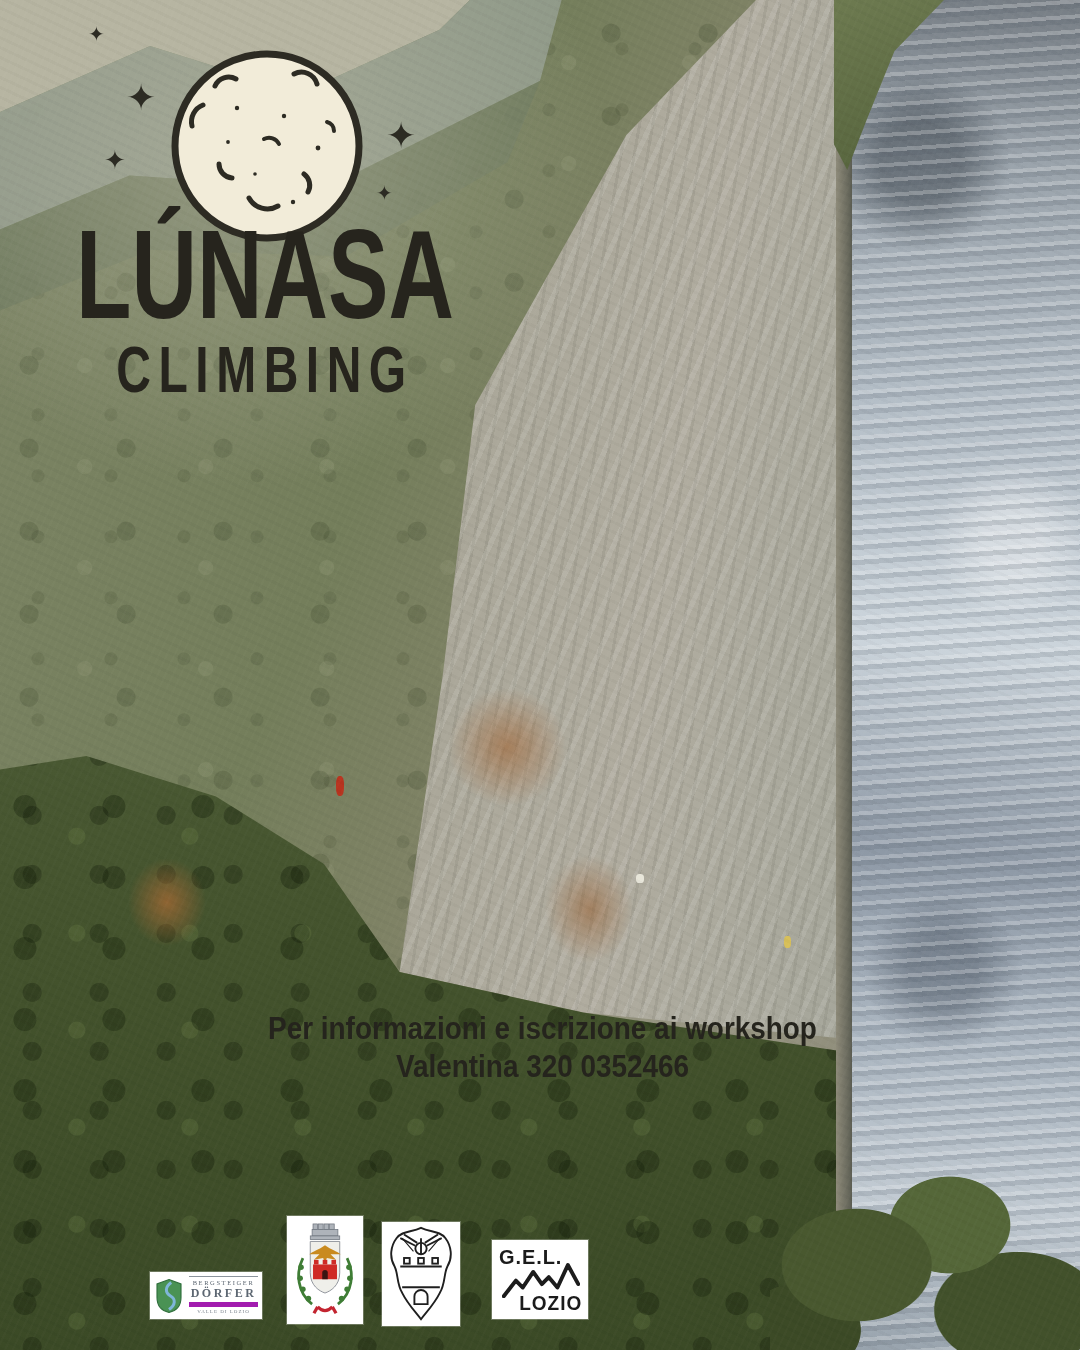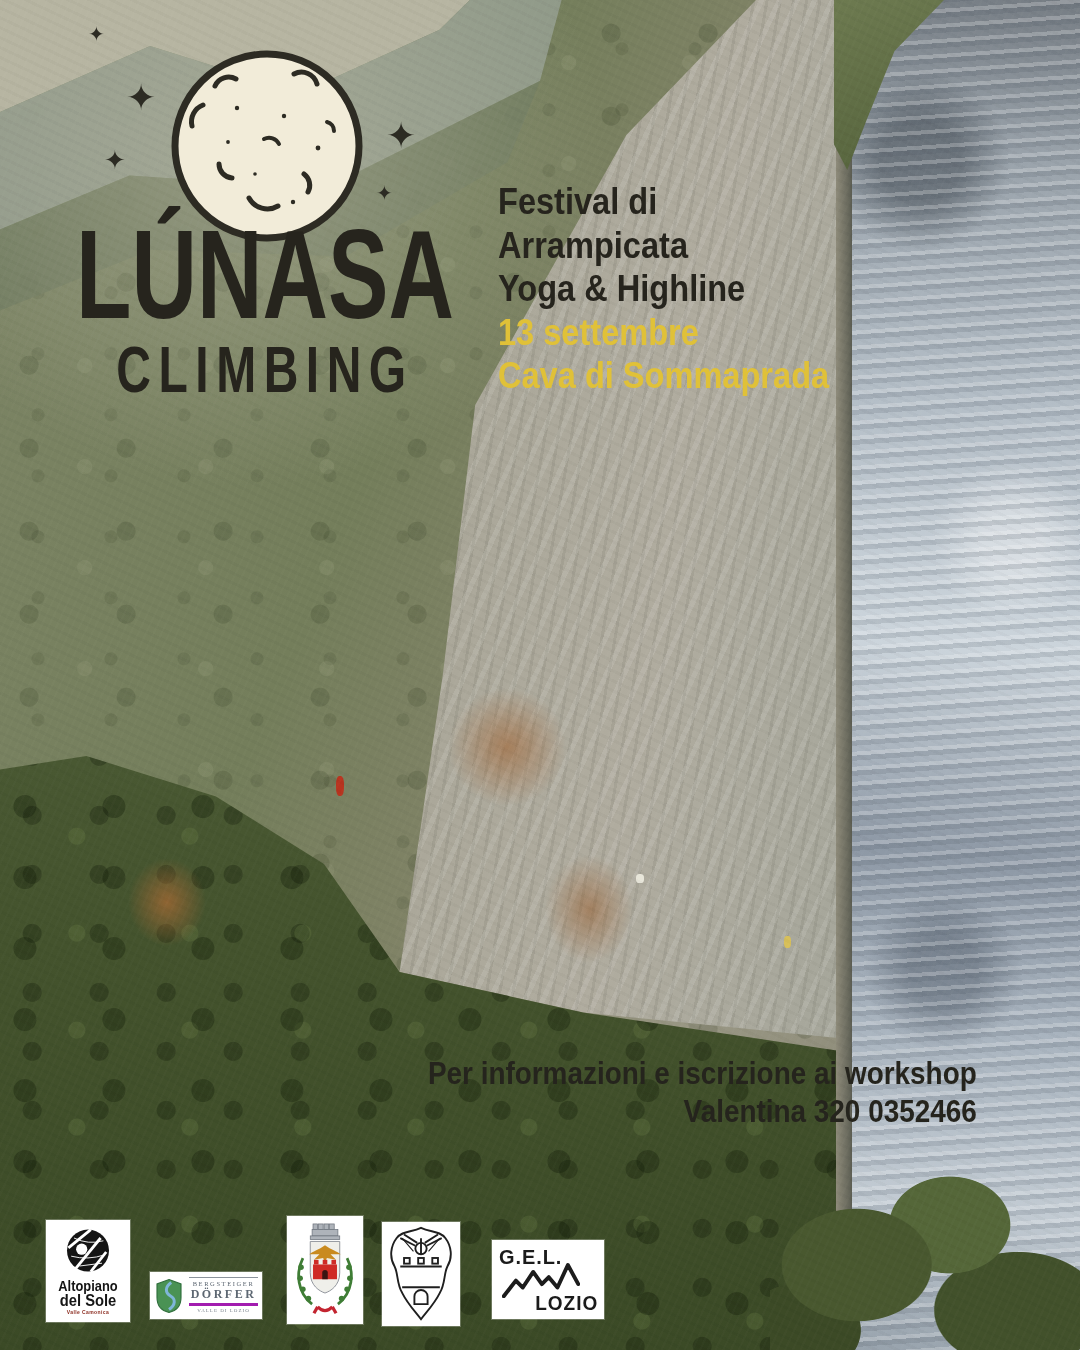--- a/index.html
+++ b/index.html
@@ -91,38 +91,38 @@
   .ev-line{font-size:37px;font-weight:bold;color:#26241d;line-height:43.5px;
     transform:scaleX(.88);transform-origin:0 0;white-space:nowrap;}
   .ev-accent{color:#e0c138;}
   
   .schedule{left:76px;top:528px;width:940px;z-index:10;}
   .sch-group{margin-bottom:34px;}
   .sch-line{font-size:27px;font-weight:bold;color:#25241d;line-height:36px;
     transform:scaleX(.91);transform-origin:0 50%;white-space:nowrap;letter-spacing:-.3px;}
   .ml126{margin-left:126px;} .ml147{margin-left:147px;} .ml134{margin-left:134px;} .ml128{margin-left:128px;}
   
-  .contact{left:60px;top:1055px;width:965px;text-align:right;z-index:10;}
+  .contact{left:60px;top:1010px;width:965px;text-align:center;z-index:10;}
   .ct-line{font-size:31px;font-weight:bold;color:#25241d;line-height:38px;
     transform:scaleX(.9);transform-origin:50% 50%;white-space:nowrap;}
   
   .sponsor{background:#fff;z-index:10;box-shadow:0 0 0 1px rgba(255,255,255,.25);}
   .sp-alto{left:46px;top:1220px;width:84px;height:102px;text-align:center;}
   .alto-mark{margin:4px auto 0;display:block;}
   .alto-t1{font-size:14px;font-weight:bold;color:#151515;line-height:13px;transform:scaleX(.92);transform-origin:50% 0;}
   .alto-t2{font-size:16px;font-weight:bold;color:#151515;line-height:15px;transform:scaleX(.92);transform-origin:50% 0;}
   .alto-t3{font-size:5px;font-weight:bold;color:#8c2c20;line-height:8px;letter-spacing:.4px;}
   .sp-berg{left:150px;top:1272px;width:112px;height:47px;display:flex;align-items:center;gap:5px;padding:0 4px;box-sizing:border-box;}
   .berg-text{font-family:"Liberation Serif",serif;color:#5d6772;text-align:center;flex:1;}
   .berg-t1{font-size:6.5px;letter-spacing:1.6px;line-height:8px;border-top:1px solid #8b939c;padding-top:2px;}
-  .berg-t2{font-size:12px;letter-spacing:2.5px;line-height:13px;font-weight:bold;border-bottom:3px solid #a21caf;padding-bottom:2px;}
+  .berg-t2{font-size:12px;letter-spacing:2.5px;line-height:13px;font-weight:bold;border-bottom:5px solid #a21caf;padding-bottom:2px;}
   .berg-t3{font-size:5px;letter-spacing:1px;line-height:9px;color:#7a838d;}
   .sp-stemma{left:287px;top:1216px;width:76px;height:108px;display:flex;align-items:center;justify-content:center;}
   .sp-emblem{left:382px;top:1222px;width:78px;height:104px;display:flex;align-items:center;justify-content:center;}
-  .sp-gel{left:492px;top:1240px;width:112px;height:79px;position:absolute;}
+  .sp-gel{left:492px;top:1240px;width:96px;height:79px;position:absolute;}
   .gel-t1{position:absolute;left:7px;top:5px;font-size:21px;font-weight:bold;color:#1b1b1b;letter-spacing:1px;transform:scaleX(.95);transform-origin:0 0;}
   .gel-mtn{position:absolute;left:10px;top:18px;}
   .gel-t2{position:absolute;right:6px;bottom:4px;font-size:20px;font-weight:bold;color:#1b1b1b;letter-spacing:1px;transform:scaleX(.95);transform-origin:100% 100%;}
 </style>
 </head>
 <body>
 
 <div class="poster">
 
   <div class="abs bg-base"></div>
@@ -168,55 +168,29 @@
         <circle cx="61" cy="96" r="1.9"></circle>
           <circle cx="126" cy="156" r="2.2"></circle>
         <circle cx="151" cy="102" r="2.4"></circle>
           <circle cx="88" cy="128" r="1.8"></circle>
       </g>
     </svg>
     <div class="abs brand-name">LÚNASA</div>
     <div class="abs brand-sub">CLIMBING</div>
   </div>
 
-  <div class="abs event">
-    <div class="ev-line">Festival di</div>
-    <div class="ev-line">Arrampicata</div>
-    <div class="ev-line">Yoga &amp; Highline</div>
-    <div class="ev-line ev-accent">13 settembre</div>
-    <div class="ev-line ev-accent">Cava di Sommaprada</div>
-  </div>
 
   <div class="abs schedule">
   </div>
 
   <div class="abs contact">
     <div class="ct-line">Per informazioni e iscrizione ai workshop</div>
     <div class="ct-line">Valentina 320 0352466</div>
   </div>
 
-  <div class="abs sponsor sp-alto">
-    <svg class="alto-mark" viewBox="0 0 80 80" width="62" height="56">
-      <circle cx="40" cy="38" r="30" fill="#141414"></circle>
-      <circle cx="31" cy="36" r="8" fill="#ffffff"></circle>
-      <g stroke="#ffffff" stroke-width="4">
-        <line x1="12" y1="34" x2="44" y2="8"></line>
-        <line x1="22" y1="64" x2="58" y2="20"></line>
-        <line x1="44" y1="68" x2="66" y2="40"></line>
-      </g>
-      <g stroke="#ffffff" stroke-width="1.3" fill="none">
-        <path d="M20,20 Q40,30 62,24"></path>
-        <path d="M16,46 Q40,52 64,44"></path>
-        <path d="M28,60 Q44,58 60,56"></path>
-      </g>
-    </svg>
-    <div class="alto-t1">Altopiano</div>
-    <div class="alto-t2">del Sole</div>
-    <div class="alto-t3">Valle Camonica</div>
-  </div>
 
   <div class="abs sponsor sp-berg">
     <svg viewBox="0 0 40 48" width="30" height="36">
       <path d="M20,2 L36,8 V26 C36,38 28,44 20,46 C12,44 4,38 4,26 V8 Z" fill="#4a9254" stroke="#2f6e3c" stroke-width="1.5"></path>
       <path d="M23,6 C14,12 15,20 22,24 C29,28 29,36 20,42" stroke="#7fb6d9" stroke-width="4" fill="none"></path>
     </svg>
     <div class="berg-text">
       <div class="berg-t1">BERGSTEIGER</div>
       <div class="berg-t2">DÖRFER</div>
       <div class="berg-t3">VALLE DI LOZIO</div>

